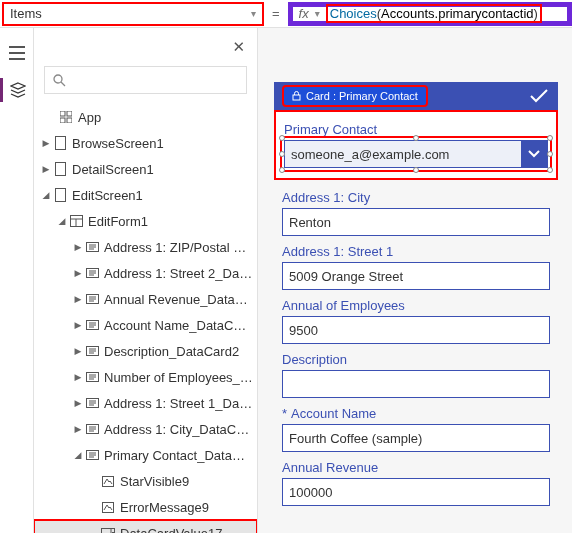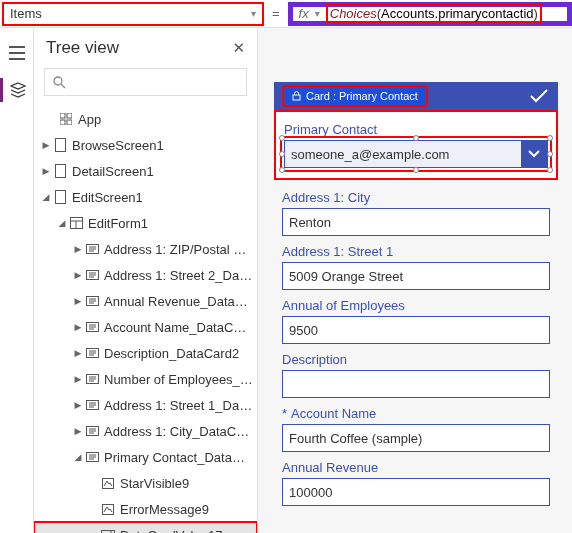--- a/index.html
+++ b/index.html
@@ -5,21 +5,21 @@
   * { box-sizing: border-box; margin: 0; padding: 0; font-family: "Segoe UI", Arial, sans-serif; }
   body { width: 572px; height: 533px; overflow: hidden; background: #fff; font-size: 13px; color: #333; }
   .topbar { display: flex; align-items: center; height: 28px; border-bottom: 1px solid #e1e1e1; }
   .prop-select { width: 262px; height: 24px; margin: 2px 0 2px 2px; display: flex; align-items: center; padding: 0 6px; border: 1px solid #ccc; position: relative; border: 2px solid red; }
   .prop-select .chev { margin-left: auto; color: #888; font-size: 10px; }
   .eq { padding: 0 8px; color: #666; }
   .fx-box { display: flex; align-items: center; flex: 1; height: 24px; border: 5px solid #6d28d9; padding: 0 6px; gap: 6px; }
   .fx-label { font-style: italic; color: #666; }
   .fx-chevron { font-size: 10px; color: #888; }
   .formula-text { border: 2px solid red; padding: 0 2px; }
-  .formula-text .fn { color: #7f1d1d; font-style: italic; }
+  .formula-text .fn { color: #0369a1; }
   .formula-text .paren { color: #333; }
   .formula-text .ident { color: #000000; }
   .main { display: flex; height: calc(100% - 28px); }
   .rail { width: 34px; border-right: 1px solid #e1e1e1; display: flex; flex-direction: column; align-items: center; padding-top: 14px; gap: 14px; }
   .rail-item { width:34px; display:flex; justify-content:center; padding:4px 0; }
   .rail-item.active { border-left: 3px solid #742774; }
   .treeview { width: 224px; border-right: 1px solid #e1e1e1; display: flex; flex-direction: column; }
   .tv-header { display: flex; align-items: center; padding: 10px 12px 6px; }
   .tv-title { font-size: 17px; font-weight: 400; color: #333; }
   .tv-close { margin-left: auto; font-size: 15px; color: #555; }
@@ -76,21 +76,20 @@
     </div>
     <div class="rail-item active">
       <svg width="16" height="16" viewBox="0 0 16 16">
           <path d="M8 1l7 3-7 3-7-3 7-3zM1 8l7 3 7-3M1 12l7 3 7-3" fill="none" stroke="#333" stroke-width="1.3"></path>
         </svg>
     </div>
   </div>
 
   <div class="treeview">
     <div class="tv-header">
-      <span class="tv-title">Tree view</span>
       <span class="tv-close">✕</span>
     </div>
     <div class="tv-search">
       <svg width="13" height="13" viewBox="0 0 13 13">
           <circle cx="5" cy="5" r="4" fill="none" stroke="#888" stroke-width="1.3"></circle>
           <path d="M8 8l4 4" stroke="#888" stroke-width="1.3"></path>
         </svg>
     </div>
     <div class="tree">
       <div class="node" style="padding-left:12px">

